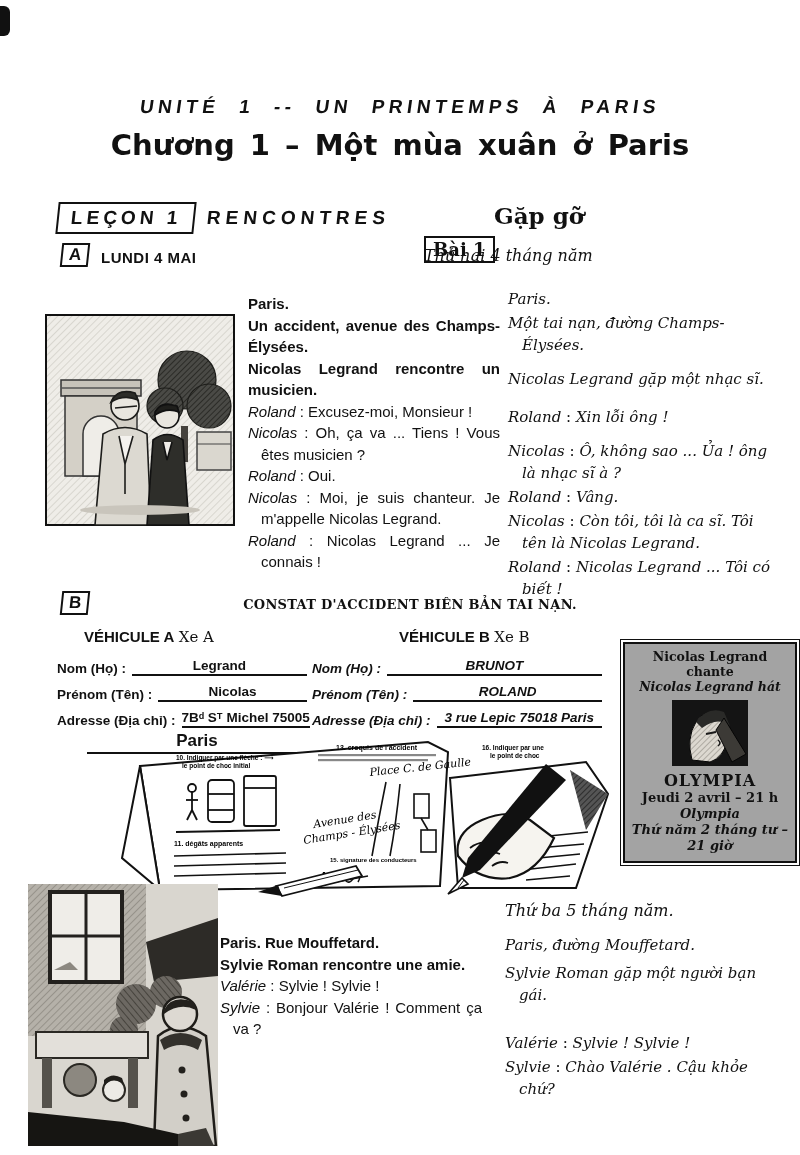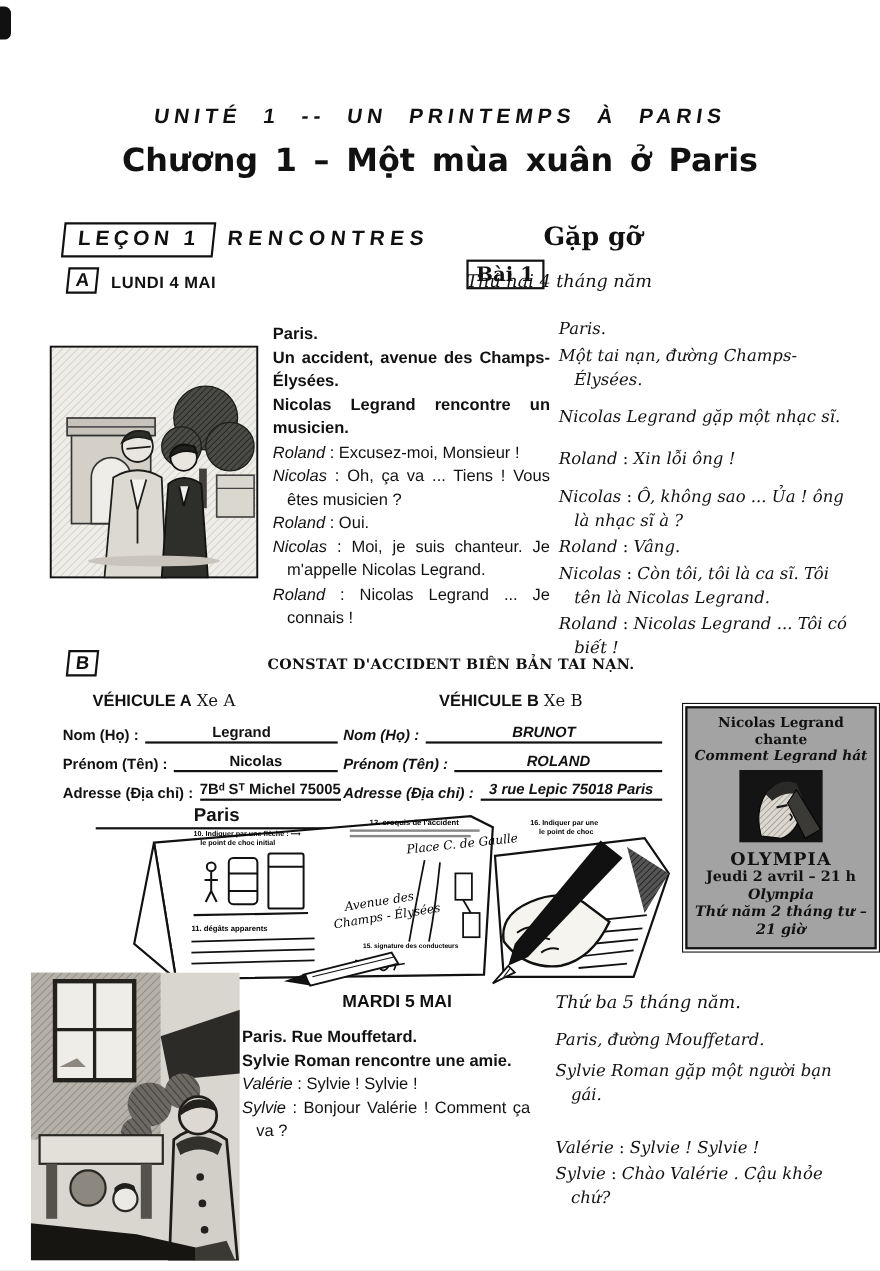--- a/index.html
+++ b/index.html
@@ -202,21 +202,21 @@
       <span class="val">ROLAND</span>
     </div>
     <div class="row">
       <span class="lab">Adresse (Địa chỉ) :</span>
       <span class="val">3 rue Lepic 75018 Paris</span>
     </div>
   </div>
 
   <div class="abs poster serifB">
     <div class="l1">Nicolas Legrand chante</div>
-    <div class="l2">Comment Legrand hát</div>
+    <div class="l2">Nicolas Legrand hát</div>
     <svg width="76" height="66" viewBox="0 0 76 66" style="margin:6px auto 2px auto;display:block;">
       <defs>
         <pattern id="ht3" width="4" height="4" patternTransform="rotate(45)" patternUnits="userSpaceOnUse">
           <rect width="4" height="4" fill="#dcd8d0"></rect>
             <line x1="0" y1="0" x2="0" y2="4" stroke="#9a968e" stroke-width="1.4"></line>
         </pattern>
       </defs>
       <rect x="0" y="0" width="76" height="66" fill="#141414"></rect>
       <path d="M20 60 Q14 38 24 22 Q34 8 48 14 Q60 20 56 38 Q52 58 38 62 Z" fill="url(#ht3)" stroke="#050505"></path>
       <path d="M24 22 Q36 6 52 12 L58 26 Q46 16 30 28 Z" fill="#2a2a28"></path>
@@ -366,21 +366,20 @@
         <circle cx="154" cy="186" r="3.5" fill="#23211d"></circle>
         <circle cx="156" cy="210" r="3.5" fill="#23211d"></circle>
         <circle cx="158" cy="234" r="3.5" fill="#23211d"></circle>
       </g>
 
       <path d="M0 228 L96 238 L150 250 L150 262 L0 262 Z" fill="#161512"></path>
       <path d="M150 250 L178 244 L186 262 L150 262 Z" fill="#3b3934"></path>
     </svg>
   </div>
 
-  <div class="abs mardi-fr">MARDI 5 MAI</div>
   <div class="abs mardi-vi vi">Thứ ba 5 tháng năm.</div>
 
   <div class="abs col fr" style="left:220px;top:932px;width:262px;">
     <p class="intro">Paris. Rue Mouffetard.</p>
     <p class="intro">Sylvie Roman rencontre une amie.</p>
     <p><span class="spk">Valérie</span><span>Sylvie ! Sylvie !</span></p>
     <p><span class="spk">Sylvie</span><span>Bonjour Valérie ! Comment ça va ?</span></p>
   </div>
 
   <div class="abs vicol vi" style="left:505px;top:934px;width:278px;">

